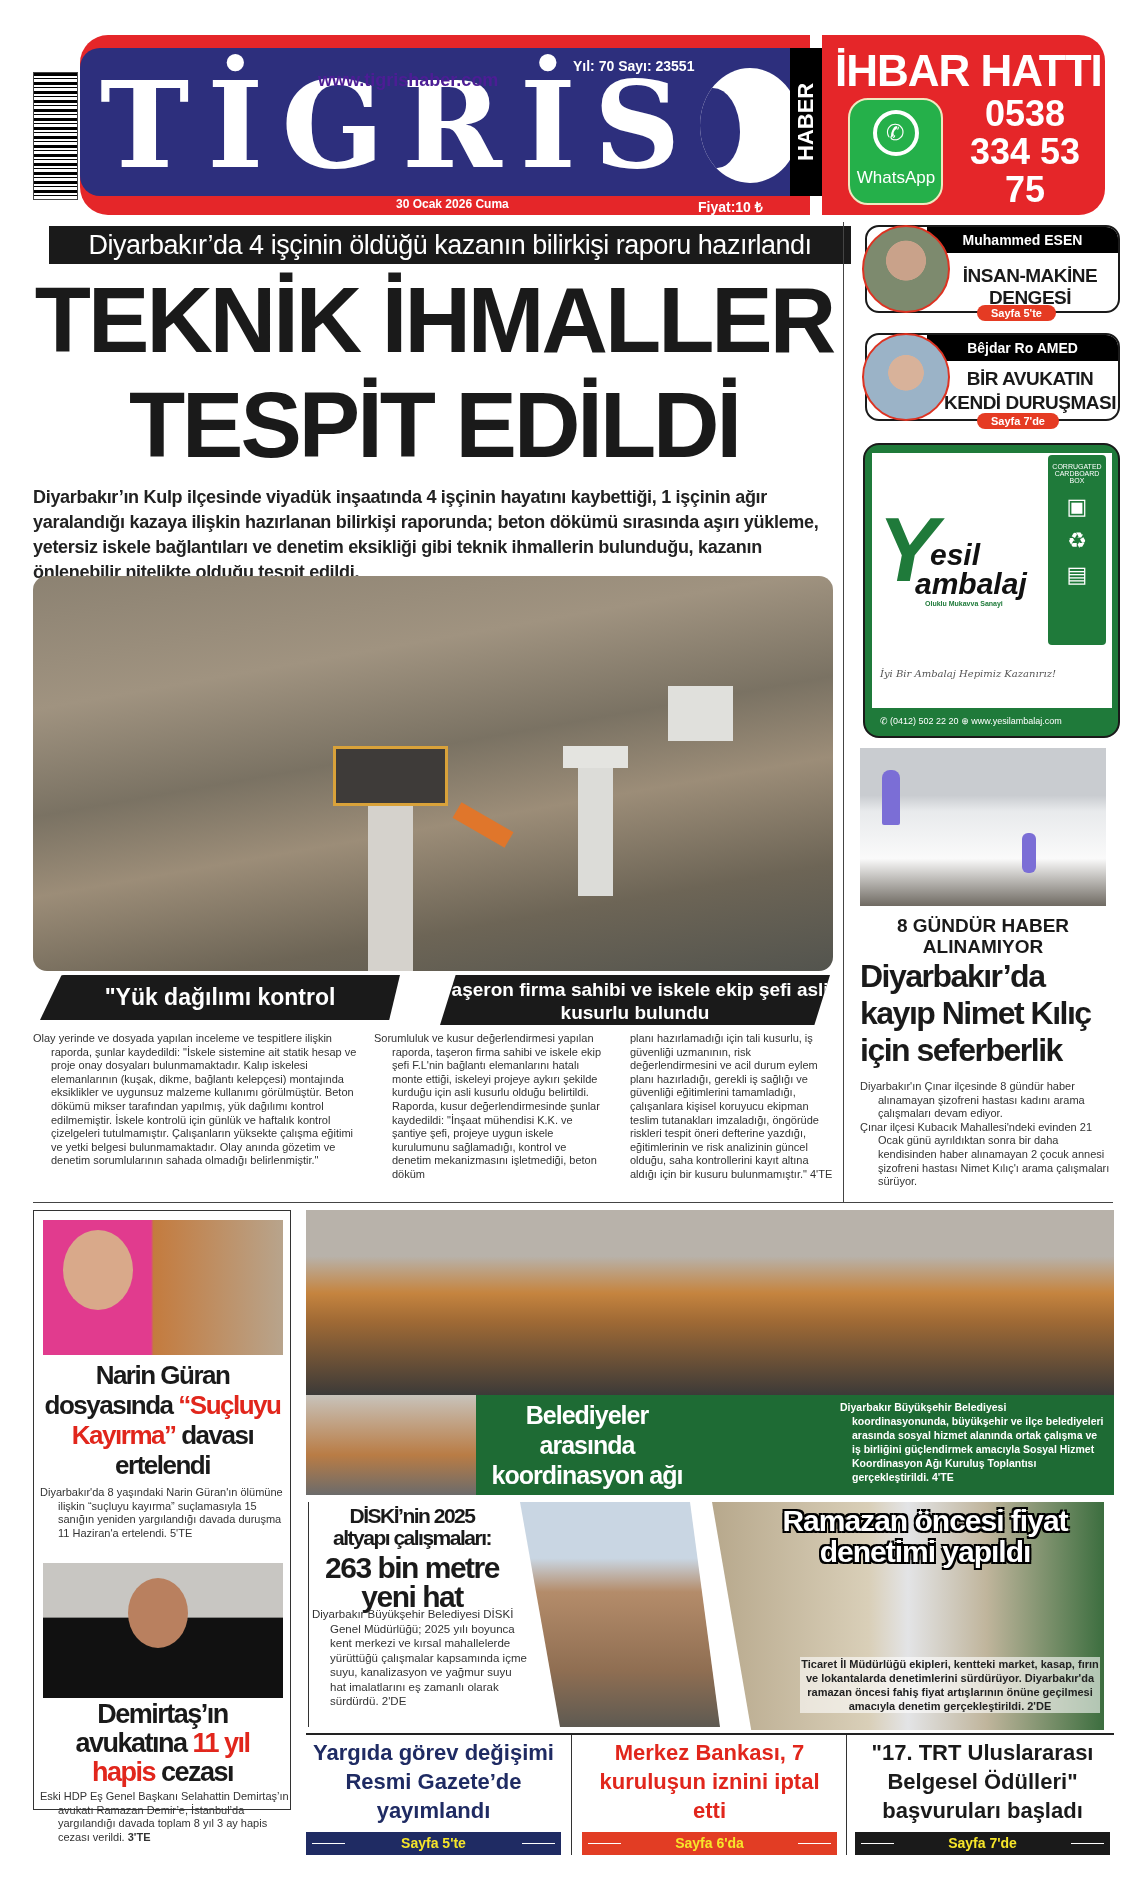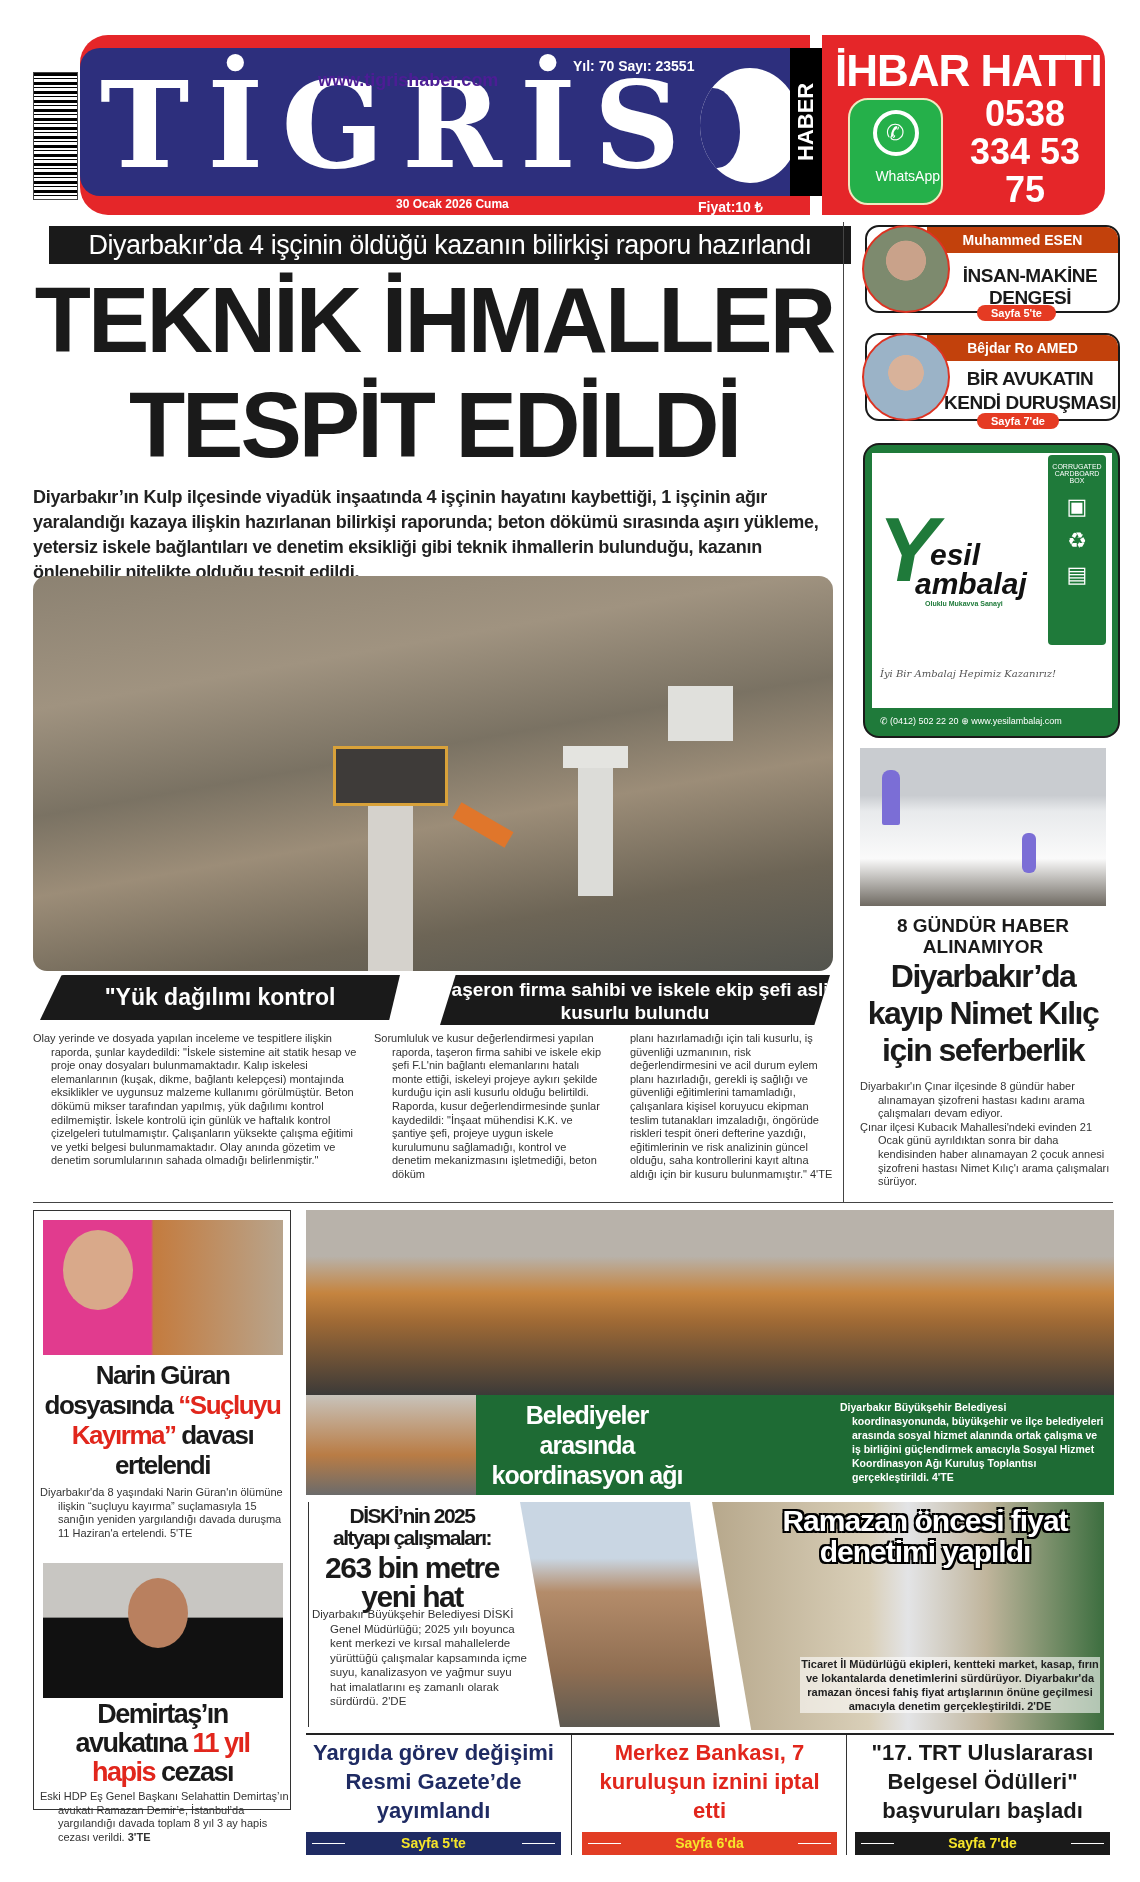--- a/index.html
+++ b/index.html
@@ -14,45 +14,45 @@
 .haber{left:790px;top:48px;width:32px;height:148px;background:#000;color:#fff;font-weight:bold;font-size:22px;display:flex;flex-direction:column;justify-content:space-around;align-items:center;writing-mode:vertical-rl;transform:rotate(180deg)}
 .url{left:318px;top:70px;font-size:18px;font-weight:bold;color:#4c1d95}
 .issue{left:573px;top:58px;font-size:14px;font-weight:bold;color:#fff}
 .date{left:396px;top:197px;font-size:12px;font-weight:bold;color:#fff}
 .price{left:698px;top:197px;font-size:14px;font-weight:bold;color:#fff}
 .barcode{left:33px;top:72px;width:45px;height:128px;border:1px solid #444;background:repeating-linear-gradient(to bottom,#000 0 3px,#fff 3px 5px,#000 5px 6px,#fff 6px 9px);}
 .ihbar{left:822px;top:35px;width:283px;height:180px;background:#e52629;border-radius:0 26px 26px 0}
 .ihbar-title{left:835px;top:46px;font-size:44px;font-weight:bold;color:#fff;letter-spacing:-1px}
 .wa{left:848px;top:98px;width:95px;height:107px;background:#25b04a;border-radius:20px;border:2px solid #f0e8c0}
 .wa-icon{left:873px;top:110px;width:46px;height:46px;border:4px solid #fff;border-radius:50%}
-.wa-label{left:852px;top:168px;font-size:14px;color:#fff;width:88px;text-align:right}
+.wa-label{left:852px;top:168px;font-size:17px;color:#fff;width:88px;text-align:center}
 .phone{left:955px;top:95px;width:140px;text-align:center;font-size:36px;font-weight:bold;color:#fff;line-height:38px}
 
 .kicker{left:49px;top:226px;width:802px;height:38px;background:#1a1a1a;color:#fff;font-size:27px;text-align:center;line-height:38px;font-family:"Liberation Sans Narrow","Liberation Sans",sans-serif;transform-origin:center;letter-spacing:-.5px}
 .big{left:33px;width:802px;text-align:center;font-family:"Liberation Sans",sans-serif;font-weight:900;font-size:92px;line-height:100px;color:#1a1a1a;transform:scaleX(1);letter-spacing:-3px}
 .lead{left:33px;top:485px;width:800px;font-size:18px;line-height:25px;font-weight:bold;color:#222;letter-spacing:-.3px}
 .photo{border-radius:14px;overflow:hidden}
 .mainphoto{left:33px;top:576px;width:800px;height:395px;background:linear-gradient(170deg,#8c8272 0%,#a09380 25%,#7a7263 45%,#9c8d78 60%,#6d6556 80%,#53544e 100%)}
 .cap1{left:40px;top:975px;width:360px;height:45px;background:#1a1a1a;color:#fff;font-size:23px;font-weight:bold;text-align:center;line-height:45px;border-radius:24px 0 0 0;clip-path:polygon(6% 0,100% 0,97% 100%,0 100%)}
 .cap2{left:440px;top:975px;width:390px;height:50px;background:#1a1a1a;color:#fff;font-size:19px;font-weight:bold;text-align:center;line-height:23px;padding-top:3px;clip-path:polygon(4% 0,100% 0,96% 100%,0 100%)}
 .body{font-size:11px;line-height:13.6px;color:#333}
 .body p{text-indent:0;padding-left:18px;text-indent:-18px}
 
 .col{left:865px;width:255px;height:88px;border:2px solid #1a1a1a;border-radius:14px}
-.colname{background:#c2410c;color:#fff;font-weight:bold;font-size:14px;height:26px;line-height:26px;text-align:center}
+.colname{background:#000000;color:#fff;font-weight:bold;font-size:14px;height:26px;line-height:26px;text-align:center}
 .avatar{width:88px;height:88px;border-radius:50%;border:2px solid #d32;background:radial-gradient(circle at 50% 40%,#c9a28a 0 30%,#7d8a6e 31%)}
 .coltitle{font-size:19px;font-weight:bold;text-align:center;color:#1a1a1a;letter-spacing:-.5px}
 .pill{background:#e53b23;color:#fff;font-size:11px;font-weight:bold;padding:2px 14px;border-radius:10px}
 
 .ad{left:863px;top:443px;width:257px;height:295px;border:2px solid #1a1a1a;border-radius:16px;background:#1f7a3a}
 .ad-inner{left:872px;top:453px;width:240px;height:255px;background:#fff}
 
 .snowphoto{left:860px;top:748px;width:246px;height:158px;background:linear-gradient(180deg,#c9ccd0 0 30%,#e8eaec 40%,#fafafa 70%,#6f6a62 100%)}
 .side-kick{left:860px;top:915px;width:246px;text-align:center;font-size:19px;font-weight:bold;line-height:21px}
-.side-head{left:860px;top:958px;width:246px;text-align:center;font-size:32px;font-weight:900;line-height:37px;letter-spacing:-1.5px}
+.side-head{left:860px;top:958px;width:246px;text-align:left;font-size:32px;font-weight:900;line-height:37px;letter-spacing:-1.5px}
 
 .boxleft{left:33px;top:1210px;width:258px;height:600px;border:1px solid #333}
 .redw{color:#e1261c}
 .narrow-head{font-weight:900;letter-spacing:-1.5px;text-align:center}
 
 .meetphoto{left:306px;top:1210px;width:808px;height:185px;background:linear-gradient(180deg,#b8b2aa 0 25%,#c5843f 45%,#a06a35 60%,#3c3a38 100%)}
 .meet2{left:306px;top:1395px;width:170px;height:100px;background:linear-gradient(180deg,#c8c3bb,#b97c45 60%,#6b6b6b)}
 .greenbox{left:476px;top:1395px;width:638px;height:100px;background:#1e6b34}
 
 .diski-photo{left:520px;top:1502px;width:200px;height:225px;background:linear-gradient(180deg,#c9d6e3 0 25%,#b48c6a 40%,#8f6e52 75%,#5e5a52 100%);clip-path:polygon(0 0,85% 0,100% 100%,20% 100%)}

